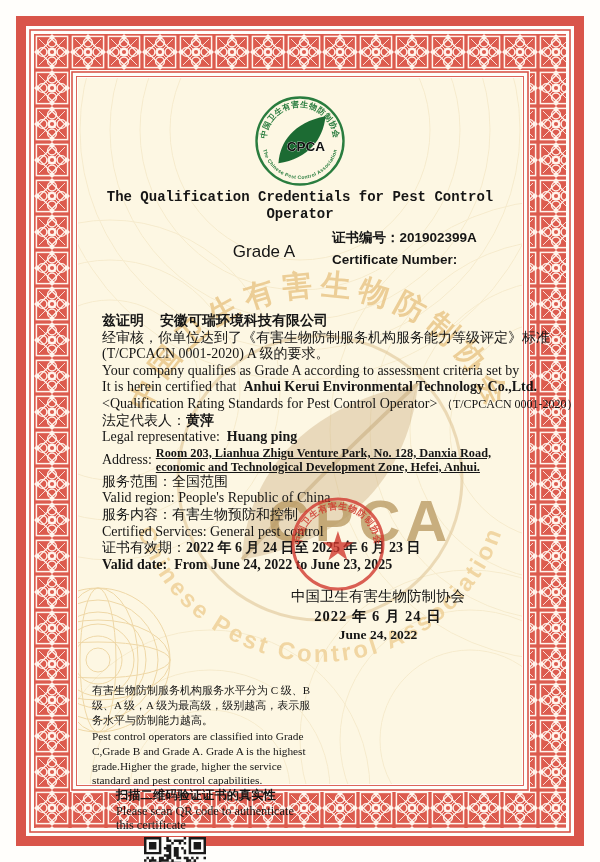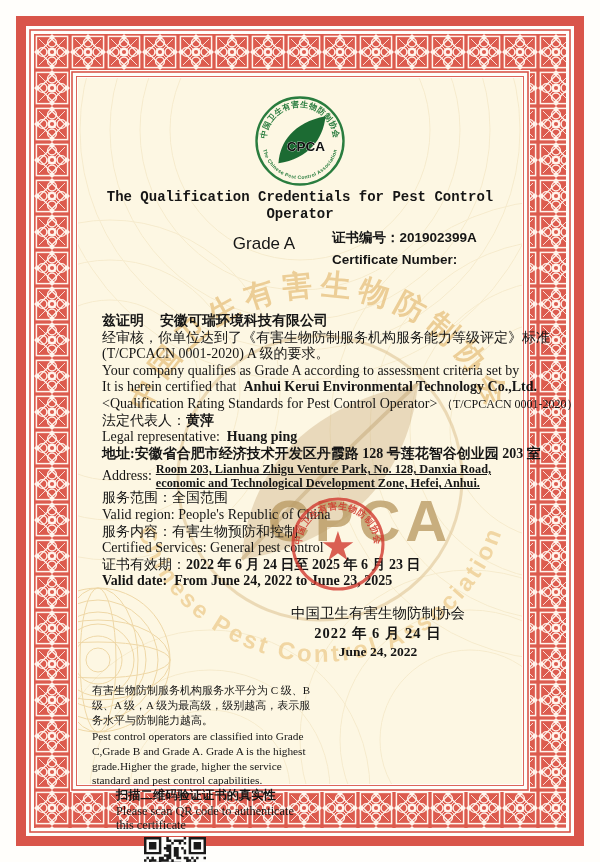--- a/index.html
+++ b/index.html
@@ -12,21 +12,21 @@
   .logo { display:block; width:96px; height:96px; margin:13px auto 0; }
 
   .title-zh { text-align:center; font-family:"Liberation Sans","DejaVu Sans",sans-serif;
               font-size:21px; font-weight:700; letter-spacing:1px; margin-top:1px; line-height:26px; }
   .title-en { text-align:center; font-family:Liberation Mono, monospace;
               font-size:14px; font-weight:600; line-height:17px; }
 
   .grade-row { position:relative; height:88px; }
   .grade-wrap { position:absolute; left:96px; top:10px; width:180px; text-align:center; }
   .grade-zh { font-family:"Liberation Sans","DejaVu Sans",sans-serif; font-size:31px; font-weight:700; letter-spacing:6px; line-height:36px; }
-  .grade-en { font-family:"Liberation Sans","DejaVu Sans",sans-serif; font-size:17px; font-weight:500; line-height:20px; margin-top:1px; }
+  .grade-en { font-family:"Liberation Sans","DejaVu Sans",sans-serif; font-size:17px; font-weight:500; line-height:20px; margin-top:9px; }
   .certnum { position:absolute; left:254px; top:6px; font-family:"Liberation Sans","DejaVu Sans",sans-serif; }
   .certnum-zh, .certnum-en { font-size:13.5px; font-weight:700; line-height:17px; }
   .certnum-en { margin-top:5px; }
 
   .body-text { margin-top:2px; padding:0 0 0 24px; font-size:14px; line-height:16.6px; }
   .body-text .ln { white-space:nowrap; }
   .b { font-weight:700; }
   .gap { display:inline-block; width:16px; }
   .small-paren { font-size:12px; }
   .addr-en { display:flex; align-items:center; line-height:14px; }
@@ -170,21 +170,20 @@
 
     <div class="body-text">
       <div class="ln"><span class="b">兹证明</span><span class="gap"></span><span class="b">安徽可瑞环境科技有限公司</span></div>
       <div class="ln">经审核，你单位达到了《有害生物防制服务机构服务能力等级评定》标准</div>
       <div class="ln">(T/CPCACN 0001-2020) A 级的要求。</div>
       <div class="ln">Your company qualifies as Grade A according to assessment criteria set by</div>
       <div class="ln"><span>It is herein certified that</span>&nbsp;&nbsp;<span class="b">Anhui Kerui Environmental Technology Co.,Ltd.</span></div>
       <div class="ln"><span>&lt;Qualification Rating Standards for Pest Control Operator&gt;</span>&nbsp;<span class="small-paren">（T/CPCACN 0001-2020）</span></div>
       <div class="ln"><span>法定代表人：</span><span class="b">黄萍</span></div>
       <div class="ln"><span>Legal representative:</span>&nbsp;&nbsp;<span class="b">Huang ping</span></div>
-      <div class="ln"><span class="b">地址:</span><span class="b">安徽省合肥市经济技术开发区丹霞路 128 号莲花智谷创业园 203 室</span></div>
       <div class="addr-en">
           <span class="addr-label">Address:</span>
           <span class="addr-body">Room 203, Lianhua Zhigu Venture Park, No. 128, Danxia Road, economic and Technological Development Zone, Hefei, Anhui.</span>
         </div>
       <div class="ln"><span>服务范围：</span><span>全国范围</span></div>
       <div class="ln">Valid region: People's Republic of China</div>
       <div class="ln"><span>服务内容：</span><span>有害生物预防和控制</span></div>
       <div class="ln">Certified Services: General pest control</div>
       <div class="ln"><span>证书有效期：</span><span class="b">2022 年 6 月 24 日至 2025 年 6 月 23 日</span></div>
       <div class="ln"><span class="b">Valid date:</span>&nbsp;&nbsp;<span class="b">From June 24, 2022 to June 23, 2025</span></div>

